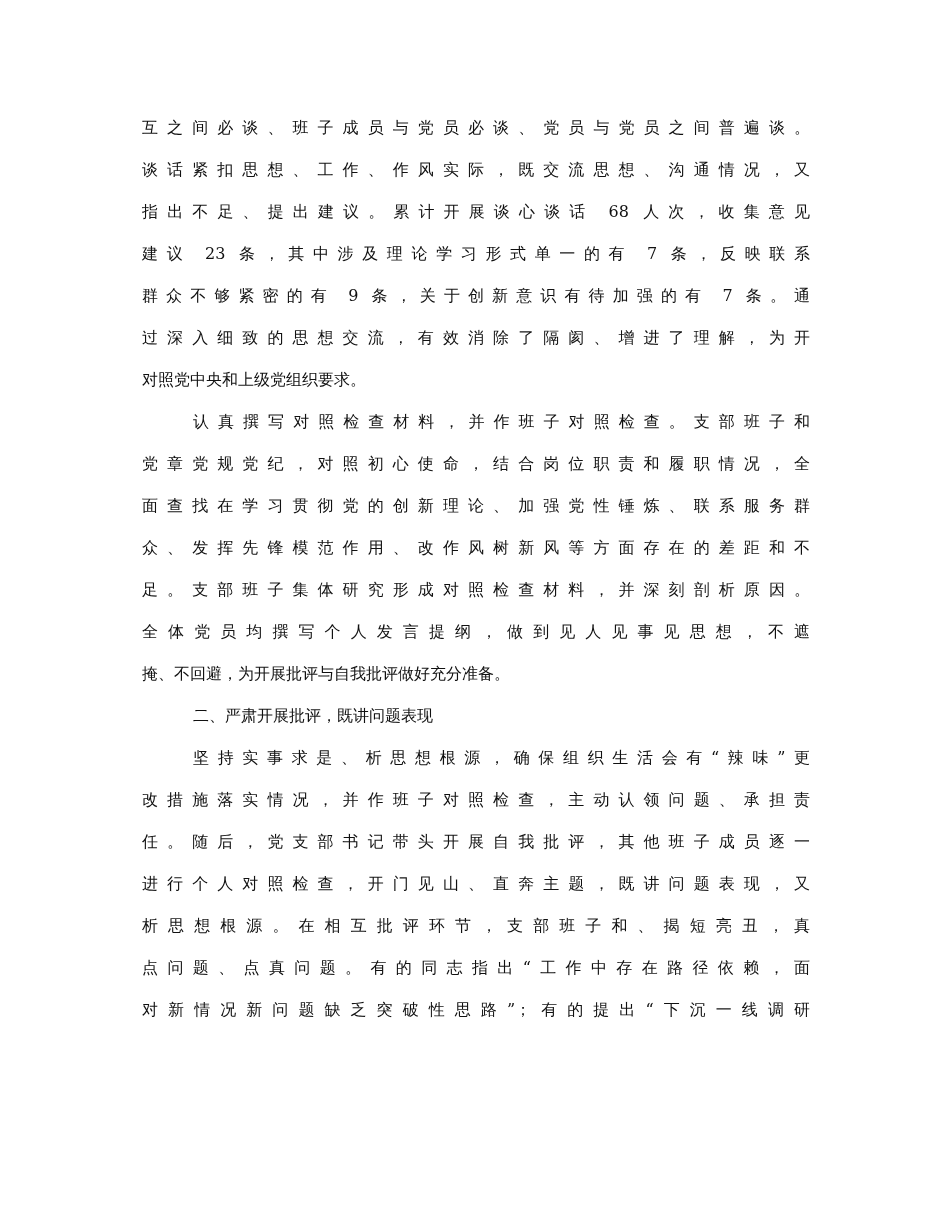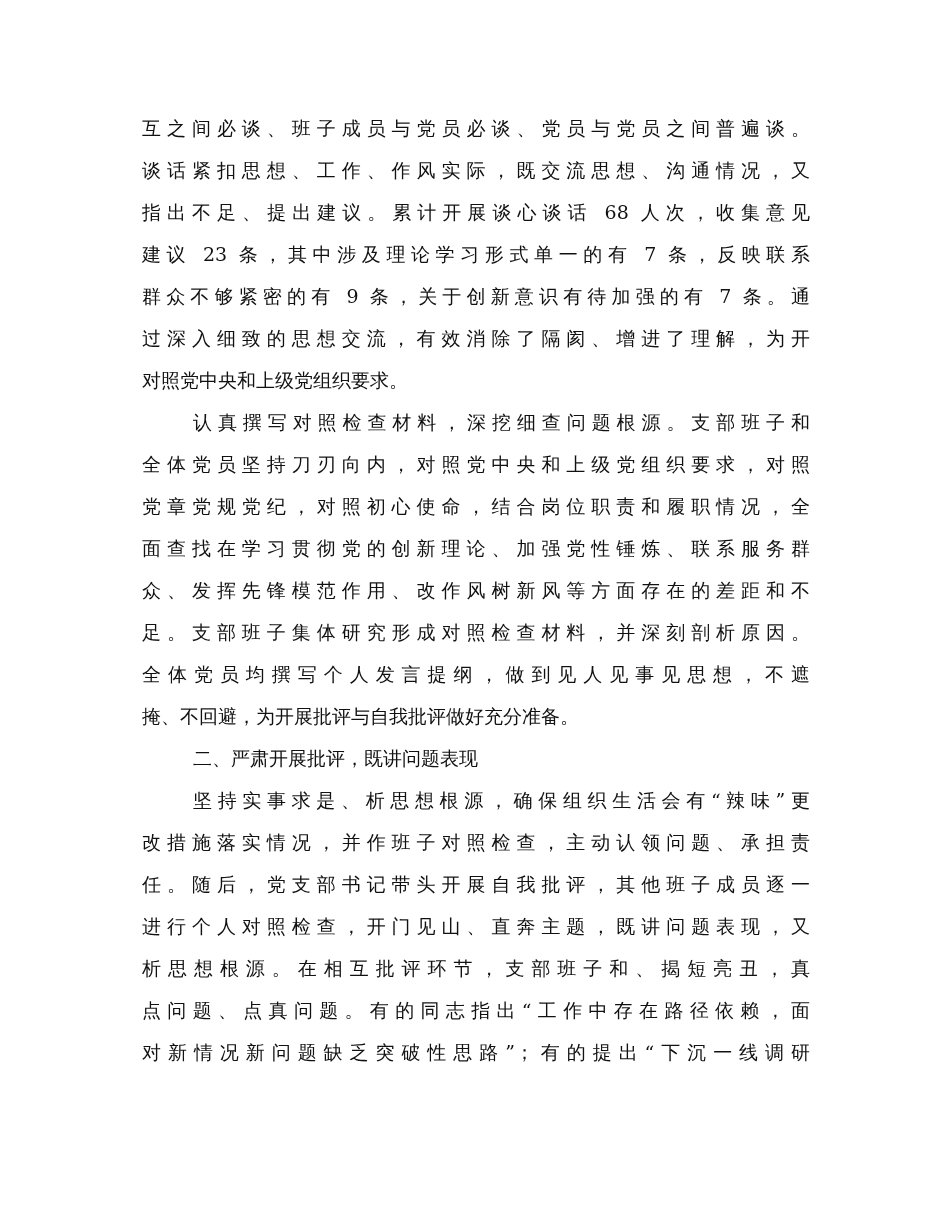--- a/index.html
+++ b/index.html
@@ -13,21 +13,21 @@
     position: relative;
     overflow: hidden;
   }
   .page {
     position: absolute;
     left: 142px;
     top: 107px;
     width: 668px;
     font-family: "DejaVu Serif", "Liberation Serif", serif;
     color: #111111;
-    font-size: 19px;
+    font-size: 16px;
     line-height: 42px;
   }
   .line {
     display: block;
     white-space: nowrap;
     height: 42px;
     text-align: justify;
     text-align-last: justify;
   }
   .line.last {
@@ -46,22 +46,21 @@
     <span class="line">互之间必谈、班子成员与党员必谈、党员与党员之间普遍谈。</span>
     <span class="line">谈话紧扣思想、工作、作风实际，既交流思想、沟通情况，又</span>
     <span class="line">指出不足、提出建议。累计开展谈心谈话 68 人次，收集意见</span>
     <span class="line">建议 23 条，其中涉及理论学习形式单一的有 7 条，反映联系</span>
     <span class="line">群众不够紧密的有 9 条，关于创新意识有待加强的有 7 条。通</span>
     <span class="line">过深入细致的思想交流，有效消除了隔阂、增进了理解，为开</span>
     <span class="line last">对照党中央和上级党组织要求。</span>
   </div>
 
   <div>
-    <span class="line indent">认真撰写对照检查材料，深挖细查问题根源。支部班子和</span>
-    <span class="line">全体党员坚持刀刃向内，对照党中央和上级党组织要求，对照</span>
+    <span class="line indent">认真撰写对照检查材料，并作班子对照检查。支部班子和</span>
     <span class="line">党章党规党纪，对照初心使命，结合岗位职责和履职情况，全</span>
     <span class="line">面查找在学习贯彻党的创新理论、加强党性锤炼、联系服务群</span>
     <span class="line">众、发挥先锋模范作用、改作风树新风等方面存在的差距和不</span>
     <span class="line">足。支部班子集体研究形成对照检查材料，并深刻剖析原因。</span>
     <span class="line">全体党员均撰写个人发言提纲，做到见人见事见思想，不遮</span>
     <span class="line last">掩、不回避，为开展批评与自我批评做好充分准备。</span>
   </div>
 
   <div>
     <span class="line indent last">二、严肃开展批评，既讲问题表现</span>

